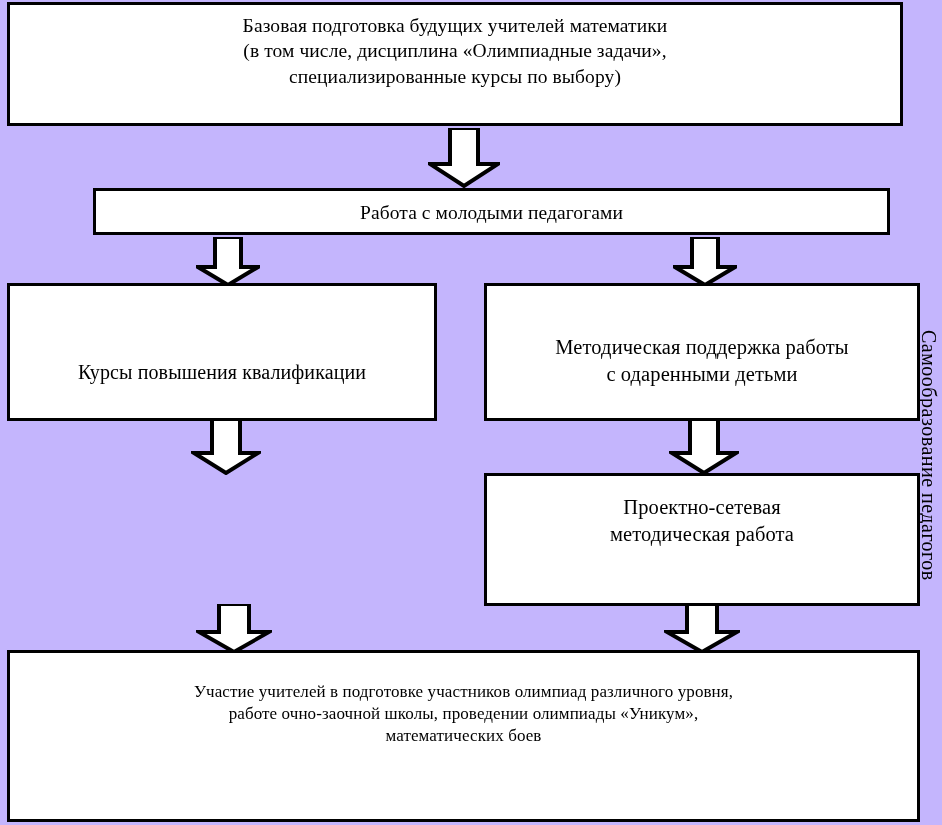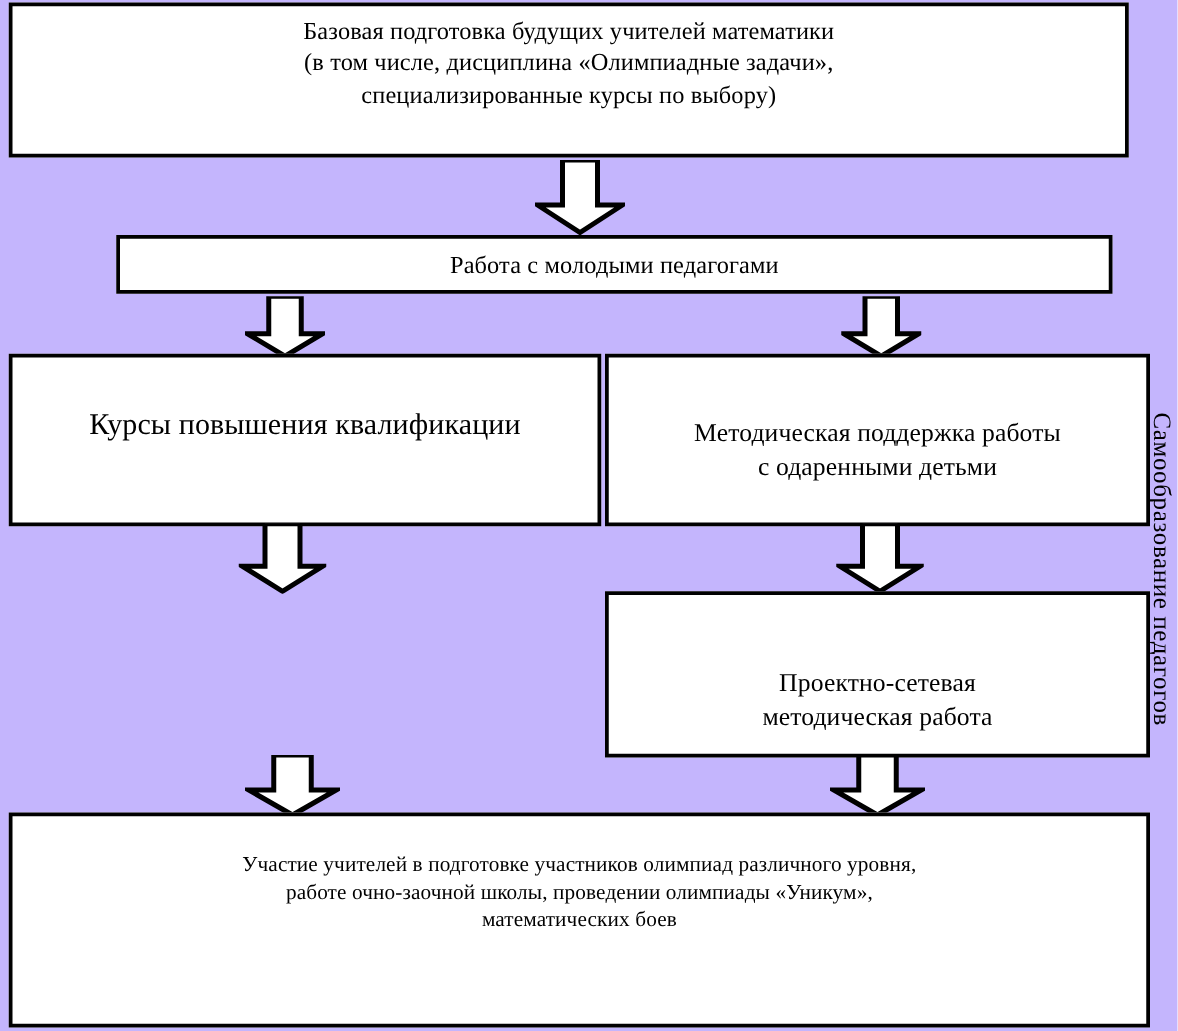--- a/index.html
+++ b/index.html
@@ -35,31 +35,31 @@
     letter-spacing: 0.1px;
   }
 
   
   #n-base        { left: 7px;   top: 2px;   width: 896px; height: 124px; font-size: 19.5px; }
   #n-base .label { padding-top: 8px; }
 
   #n-young       { left: 53px;  top: 188px; width: 797px; height: 47px;  font-size: 19.5px; margin-left: 40px; }
   #n-young .label{ padding-top: 9px; }
 
-  #n-courses     { left: 7px;   top: 283px; width: 474px; height: 138px; font-size: 24px; }
+  #n-courses     { left: 7px;   top: 283px; width: 430px; height: 138px; font-size: 20px; align-items: center; }
   #n-courses .label { padding-top: 39px; }
 
   #n-support     { left: 484px; top: 283px; width: 436px; height: 138px; font-size: 20.5px; }
   #n-support .label { padding-top: 48px; font-family: Liberation Serif, serif; }
 
   #n-exchange    { left: 7px;   top: 473px; width: 441px; height: 133px; font-size: 20.5px; }
   #n-exchange .label { padding-top: 18px; }
 
   #n-project     { left: 484px; top: 473px; width: 436px; height: 133px; font-size: 20.5px; }
-  #n-project .label { padding-top: 18px; margin-top: 40px; }
+  #n-project .label { padding-top: 18px; }
 
   #n-participation       { left: 7px;   top: 650px; width: 913px; height: 172px; font-size: 17px; }
   #n-participation .label{ padding-top: 28px; }
 
   
   #side-label {
     position: absolute;
     left: 906px;
     top: 240px;
     width: 34px;

